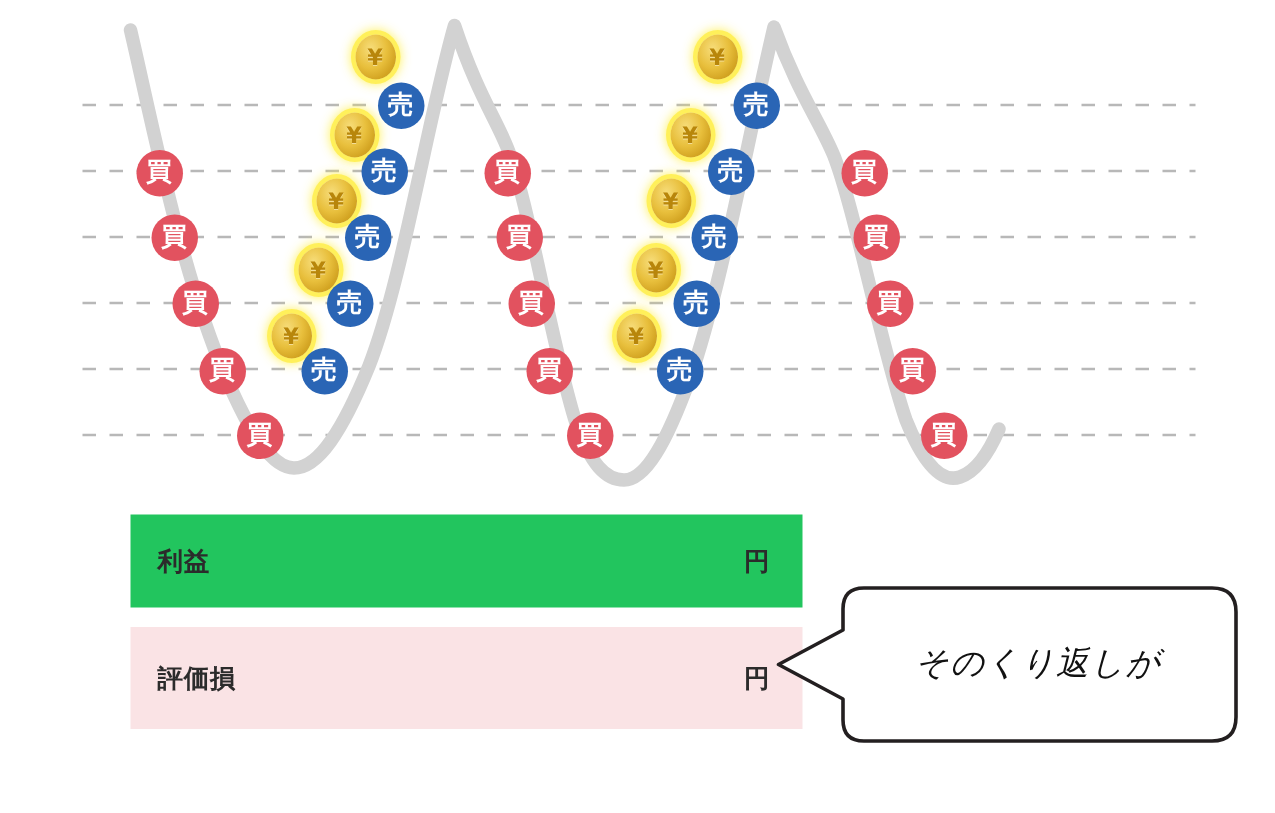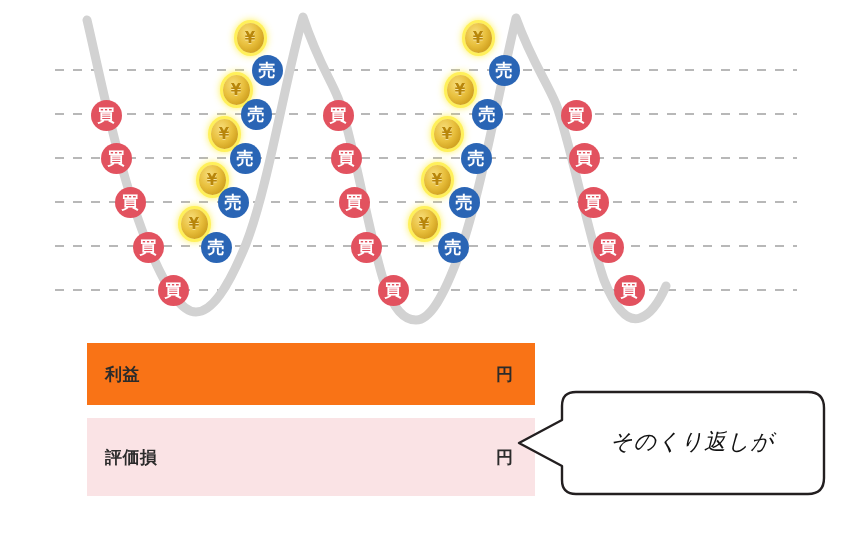--- a/index.html
+++ b/index.html
@@ -89,22 +89,22 @@
     top: 343px;
     width: 448px;
   }
   .summary-row {
     display: flex;
     align-items: center;
     height: 62px;
     padding: 0 22px 0 18px;
     box-sizing: border-box;
   }
-  .summary-row.profit { background: #f97316; }
-  .summary-row.loss   { background: #fae3e5; margin-top: 13px; height: 78px; }
+  .summary-row.profit { background: #22c55e; }
+  .summary-row.loss   { background: #fae3e5; margin-top: 13px; height: 68px; }
 
   .row-label {
     font-family: "DejaVu Sans", "Liberation Sans", sans-serif;
     font-size: 17px;
     font-weight: 700;
     color: #2b2b2b;
     flex: 0 0 auto;
     letter-spacing: 0.5px;
   }
   .row-spacer { flex: 1 1 auto; }

